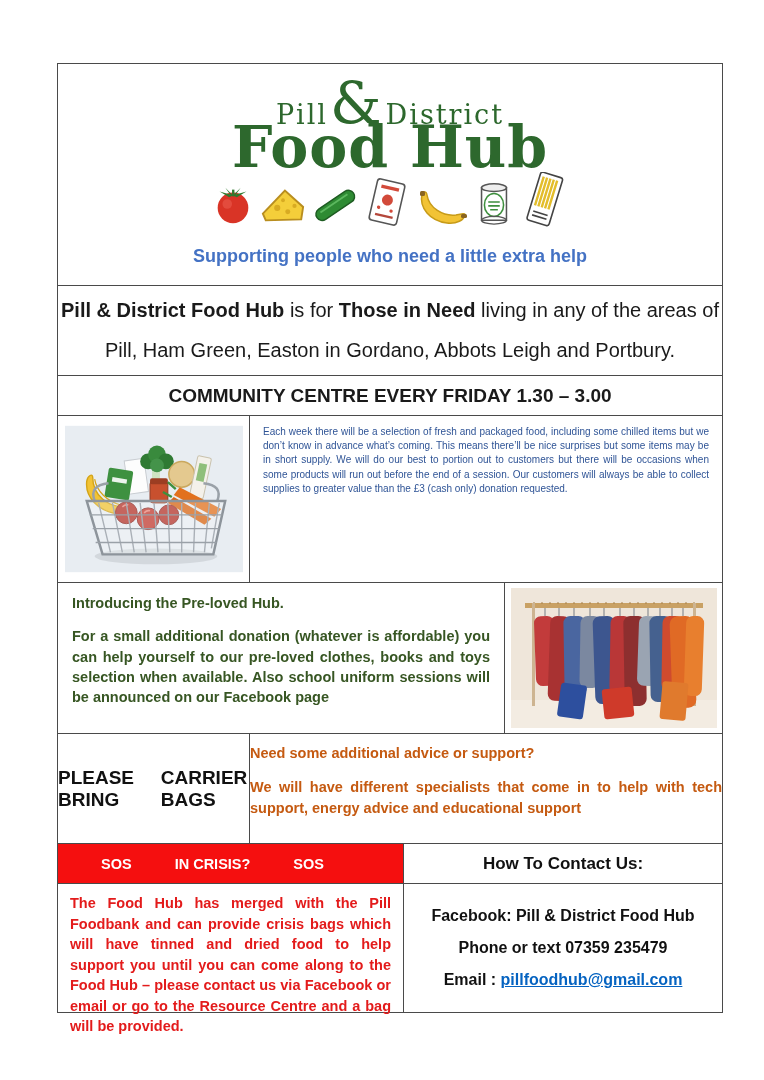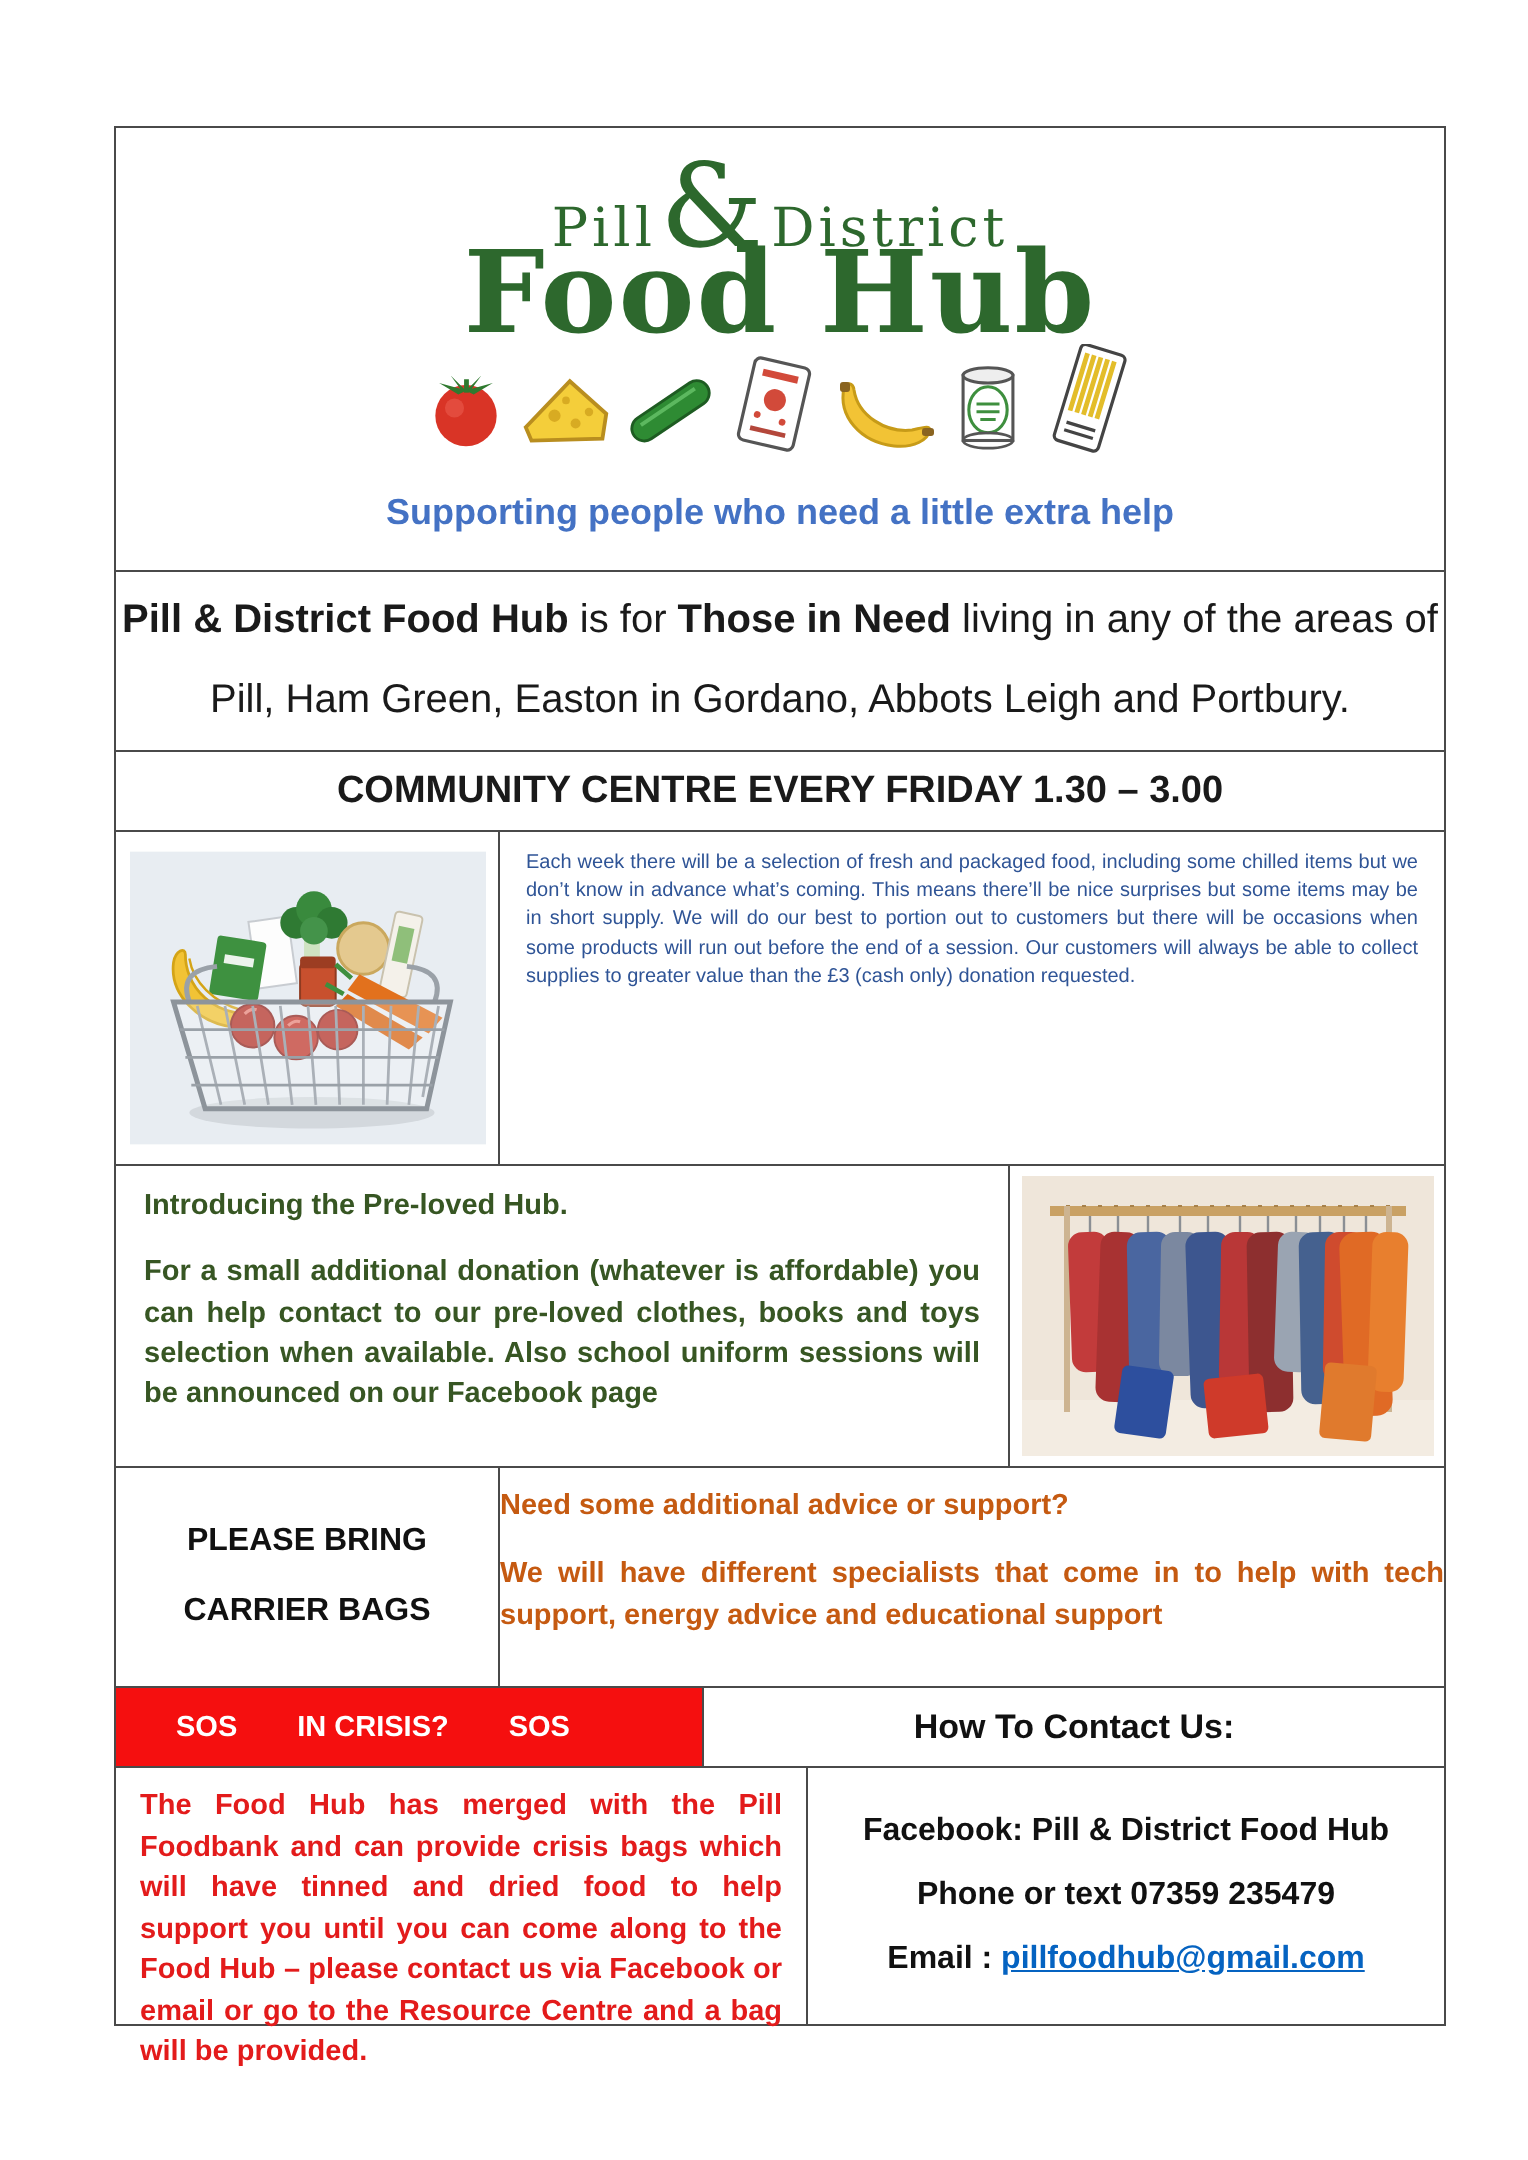--- a/index.html
+++ b/index.html
@@ -39,27 +39,27 @@
   .weekly-text{color:var(--body-blue);font-weight:normal;font-size:10px;line-height:1.42;text-align:justify;}
 
   
   .row-preloved{height:151px;}
   .cell-preloved{flex:1;padding:10px 14px;color:var(--preloved-green);font-weight:bold;font-size:14.5px;line-height:1.4;}
   .preloved-body{margin-top:13px;text-align:justify;}
   .cell-clothes{width:218px;display:flex;align-items:center;justify-content:center;padding:4px;}
 
   
   .row-carrier{height:110px;}
-  .cell-bags{width:191px;display:flex;flex-direction:column;align-items:center;justify-content:center;gap:17px;font-weight:bold;font-size:16px;color:#111;}
+  .cell-bags{width:191px;display:flex;flex-direction:row;align-items:center;justify-content:center;gap:17px;font-weight:bold;font-size:19px;color:#111;}
   .cell-advice{flex:1;padding:9px 0;color:var(--advice-orange);font-weight:bold;font-size:14.5px;line-height:1.4;}
   .advice-body{margin-top:14px;text-align:justify;}
 
   
   .row-sos{height:40px;}
-  .cell-sosbar{width:293px;background:var(--alert-red);color:#fff;font-weight:bold;font-size:14.5px;display:flex;align-items:center;justify-content:space-evenly;padding-right:36px;}
+  .cell-sosbar{width:345px;background:var(--alert-red);color:#fff;font-weight:bold;font-size:14.5px;display:flex;align-items:center;justify-content:space-evenly;padding-right:36px;}
   .cell-contact-head{flex:1;display:flex;align-items:center;justify-content:center;font-weight:bold;font-size:17px;color:#111;}
 
   
   .row-crisis{height:129px;}
   .cell-crisis{width:345px;padding:9px 12px;color:var(--text-red);font-weight:bold;font-size:14.5px;line-height:1.42;text-align:justify;}
   .cell-contact{flex:1;display:flex;flex-direction:column;align-items:center;justify-content:center;gap:14px;font-weight:bold;font-size:16px;color:#111;}
   .cell-contact a{color:var(--link-blue);text-decoration:underline;font-weight:bold;}
 </style>
 </head>
 <body>
@@ -172,21 +172,21 @@
       </svg>
     </div>
     <div class="cell cell-weekly">
       <p class="weekly-text">Each week there will be a selection of fresh and packaged food, including some chilled items but we don’t know in advance what’s coming. This means there’ll be nice surprises but some items may be in short supply.  We will do our best to portion out to customers but there will be occasions when some products will run out before the end of a session. Our customers will always be able to collect supplies to greater value than the £3 (cash only) donation requested.</p>
     </div>
   </div>
 
   <div class="row row-preloved">
     <div class="cell cell-preloved">
       <p>Introducing the Pre-loved Hub.</p>
-      <p class="preloved-body">For a small additional donation (whatever is affordable) you can help contact to our pre-loved clothes, books and toys selection when available.  Also school uniform sessions will be announced on our Facebook page</p>
+      <p class="preloved-body">For a small additional donation (whatever is affordable) you can help yourself to our pre-loved clothes, books and toys selection when available.  Also school uniform sessions will be announced on our Facebook page</p>
     </div>
     <div class="cell cell-clothes">
       <svg width="206" height="140" viewBox="0 0 206 140">
         <rect width="206" height="140" fill="#efe6da"></rect>
         <rect y="112" width="206" height="28" fill="#f3ece2"></rect>
         <rect x="14" y="15" width="178" height="5" fill="#c9a164"></rect>
         <path d="M22 15 h162" stroke="#a8824b" stroke-width="1" stroke-dasharray="2 6"></path>
         <rect x="21" y="15" width="3" height="103" fill="#cdb491"></rect>
         <rect x="182" y="15" width="3" height="103" fill="#cdb491"></rect>
         <g stroke="#8b8f94" stroke-width="1.2" fill="none">

